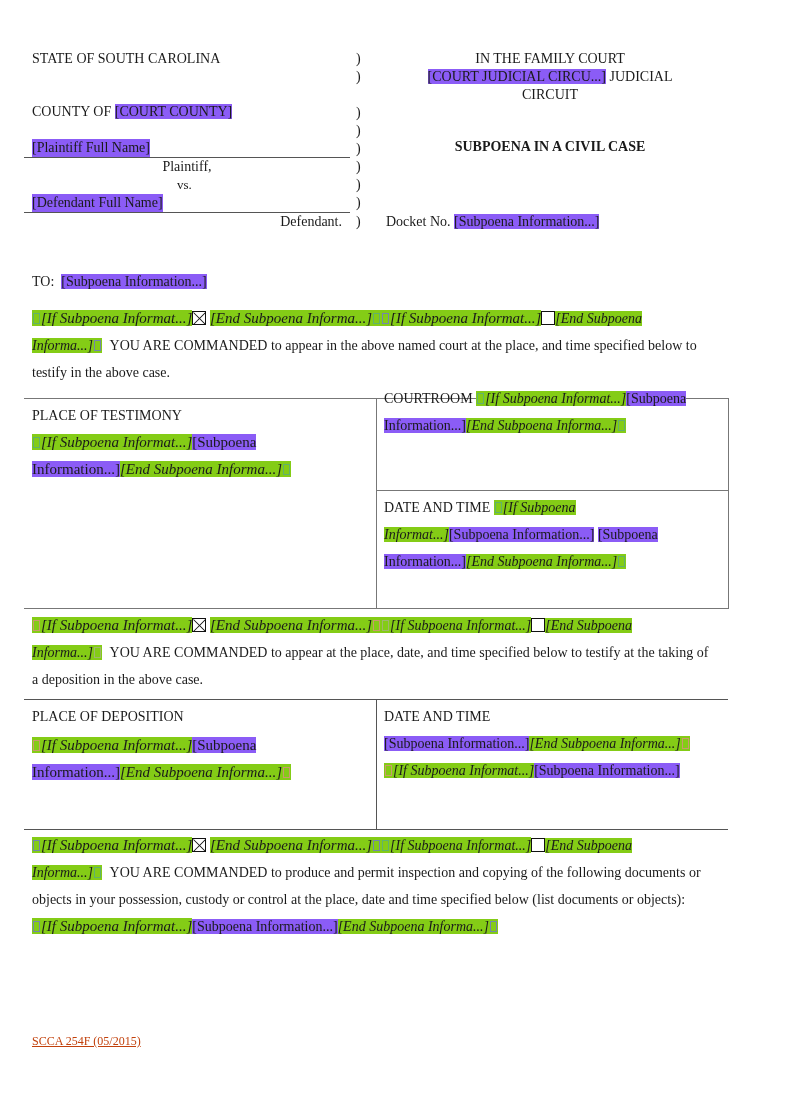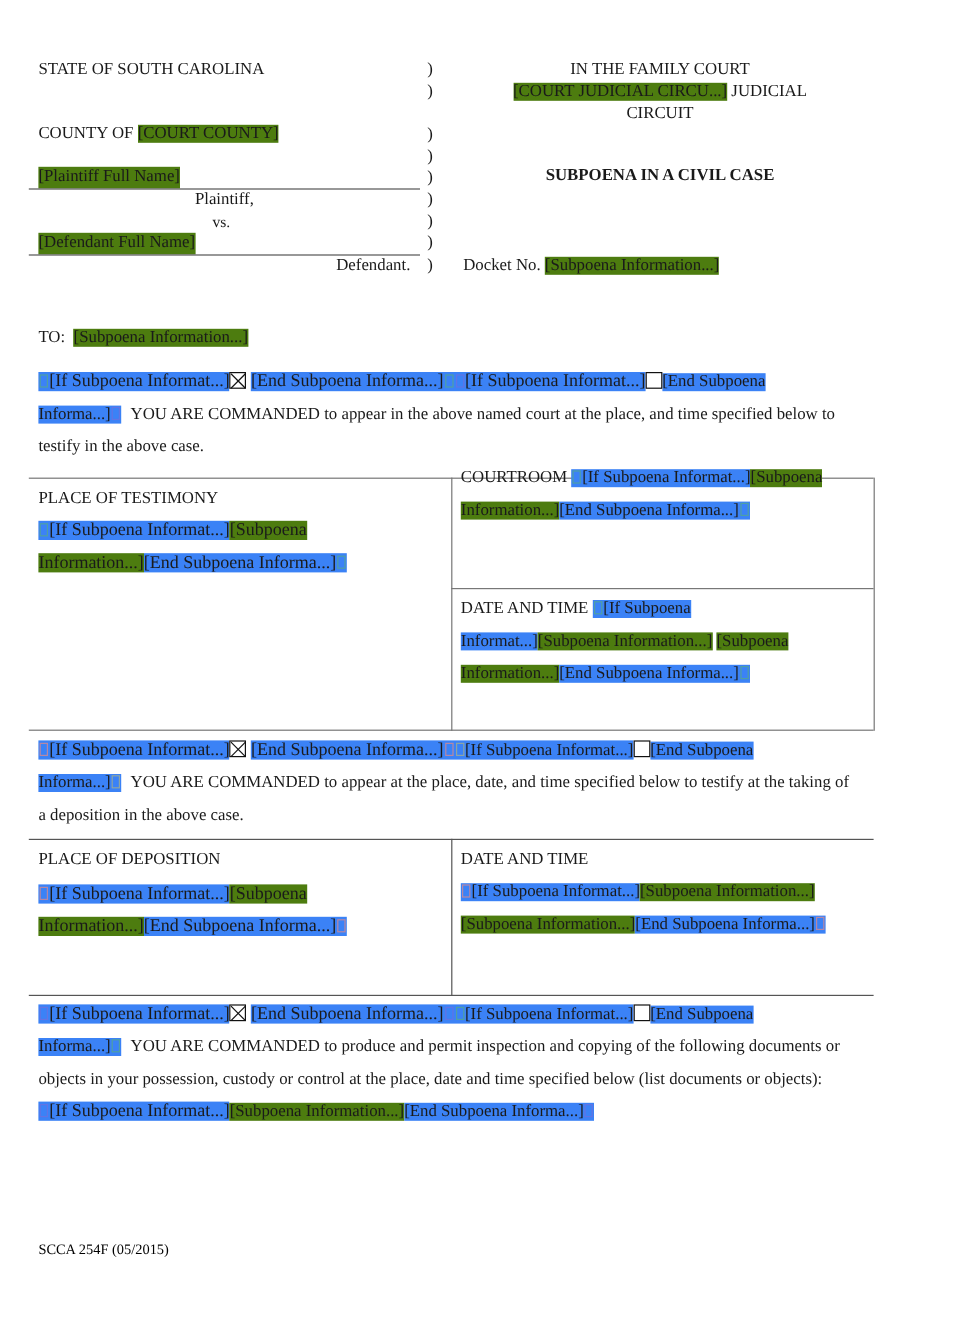--- a/index.html
+++ b/index.html
@@ -2,22 +2,22 @@
 <html><head>
 <meta charset="utf-8">
 <style>
   html, body { margin: 0; padding: 0; background: #ffffff; }
   body {
     width: 800px; height: 1100px; position: relative; overflow: hidden;
     font-family: "Liberation Serif", "DejaVu Serif", serif;
     color: #1a1a1a; font-size: 14px;
   }
   .abs { position: absolute; white-space: nowrap; line-height: 18px; }
-  .hl { background: #4d7c0f; }
-  .gr { background: #3b82f6; }
+  .hl { background: #8b5cf6; }
+  .gr { background: #84cc16; font-style: italic; }
   .mk {
     display: inline-block; width: 7px; height: 11px; vertical-align: -1px;
     border: 1px solid; margin: 0 1px; box-sizing: border-box; opacity: 0.75;
   }
   .mk-green { border-color: #55aa88; }
   .mk-blue  { border-color: #6f6fdd; }
   .mk-red   { border-color: #e08a8a; }
   .mk-olive { border-color: #a8b08a; }
   .cb {
     display: inline-block; width: 14px; height: 14px; border: 1px solid #111;
@@ -124,26 +124,26 @@
 <div class="vline" style="left:376px;top:699px;height:131px;background:#555;"></div>
 
 <div class="abs" style="left:32px;top:703px;">
   <div class="cell-line">PLACE OF DEPOSITION</div>
   <div class="cell-line" style="font-size:15px;margin-top:2px;"><span class="gr"><span class="mk mk-red"></span><span>[If Subpoena Informat...]</span></span><span class="hl">[Subpoena</span></div>
   <div class="cell-line" style="font-size:15px;"><span class="hl">Information...]</span><span class="gr"><span>[End Subpoena Informa...]</span><span class="mk mk-red"></span></span></div>
 </div>
 
 <div class="abs" style="left:384px;top:703px;">
   <div class="cell-line">DATE AND TIME</div>
+  <div class="cell-line"><span class="hl">[Subpoena Information...]</span><span class="gr"><span>[End Subpoena Informa...]</span><span class="mk mk-red"></span></span></div>
   <div class="cell-line"><span class="gr"><span class="mk mk-red"></span><span>[If Subpoena Informat...]</span></span><span class="hl">[Subpoena Information...]</span></div>
-  <div class="cell-line"><span class="hl">[Subpoena Information...]</span><span class="gr"><span>[End Subpoena Informa...]</span><span class="mk mk-red"></span></span></div>
 </div>
 
 <div class="para" style="top:832px;font-size:15px;">
   <span class="gr"><span class="mk mk-blue"></span><span>[If Subpoena Informat...]</span></span><span class="cb checked"></span>
   <span class="gr"><span>[End Subpoena Informa...]</span><span class="mk mk-blue"></span><span class="mk mk-green"></span><span style="font-size:14px;">[If Subpoena Informat...]</span></span><span class="cb"></span><span class="gr" style="font-size:14px;"><span>[End Subpoena</span></span><br>
   <span class="gr" style="font-size:14px;"><span>Informa...]</span><span class="mk mk-green"></span></span>&nbsp;
   <span style="font-size:14px;">YOU ARE COMMANDED to produce and permit inspection and copying of the following documents or</span><br>
   <span style="font-size:14px;">objects in your possession, custody or control at the place, date and time specified below (list documents or objects):</span><br>
   <span class="gr"><span class="mk mk-blue"></span><span>[If Subpoena Informat...]</span></span><span class="hl" style="font-size:14px;">[Subpoena Information...]</span><span class="gr" style="font-size:14px;"><span>[End Subpoena Informa...]</span><span class="mk mk-blue"></span></span>
 </div>
 
-<div class="abs" style="left:32px;top:1032px;font-size:12px;color:#000000;">SCCA 254F (05/2015)</div>
+<div class="abs" style="left:32px;top:1032px;font-size:12px;color:#c2410c;text-decoration:underline;">SCCA 254F (05/2015)</div>
 
 </body></html>

